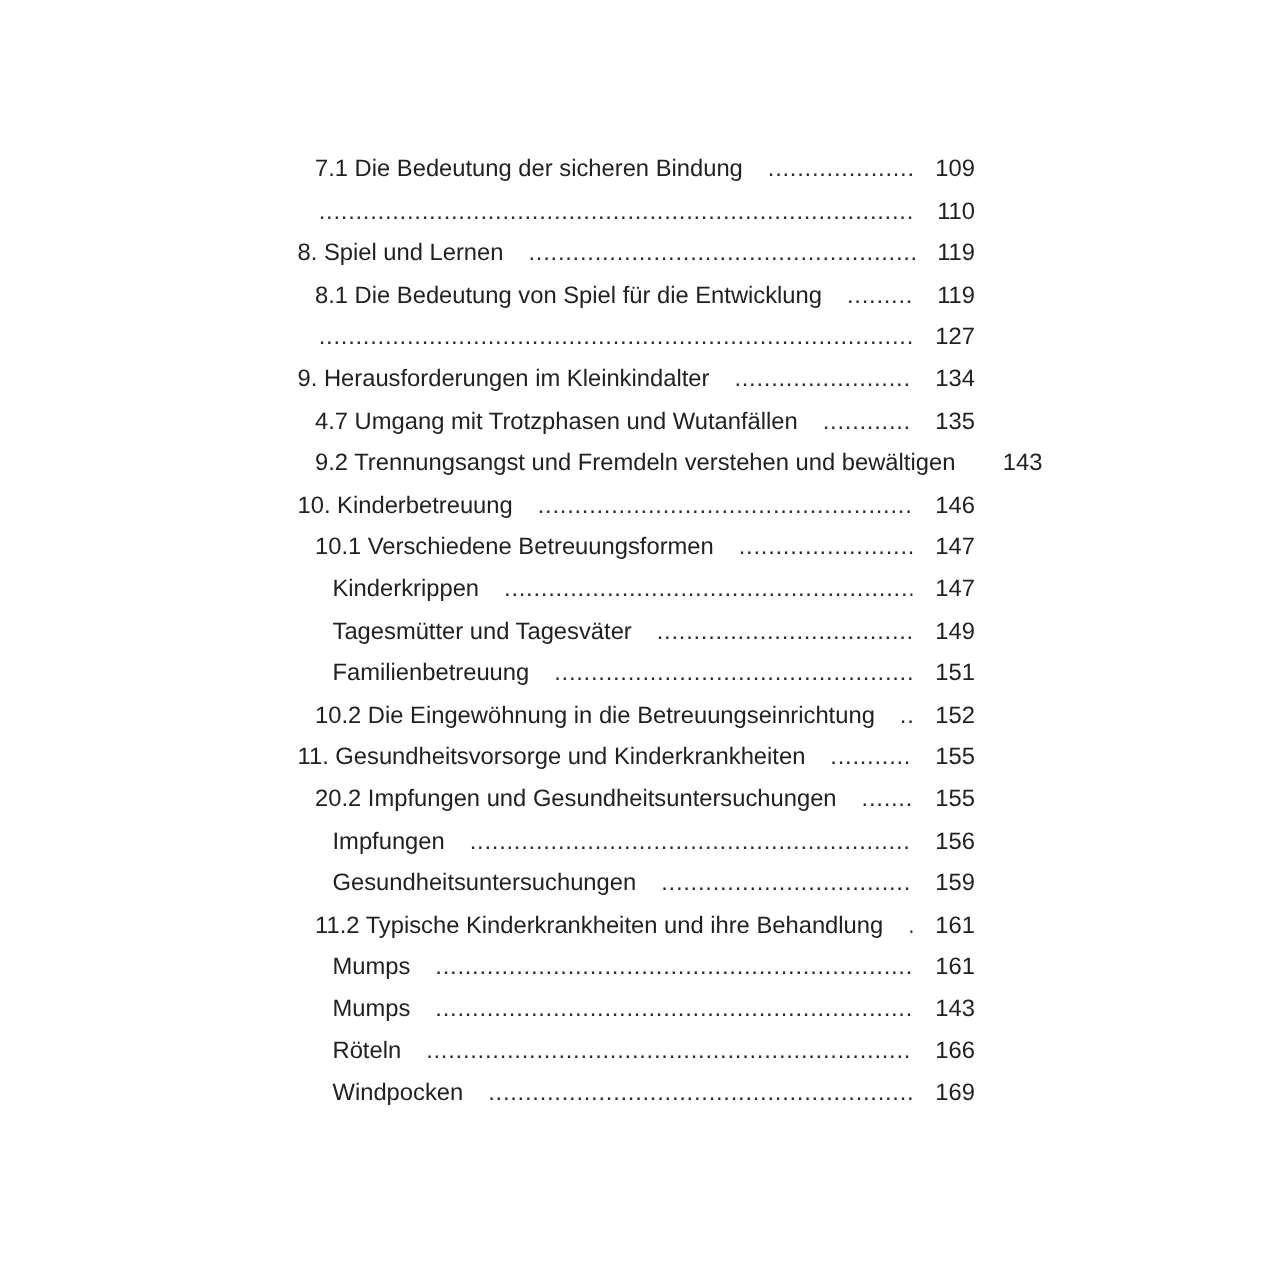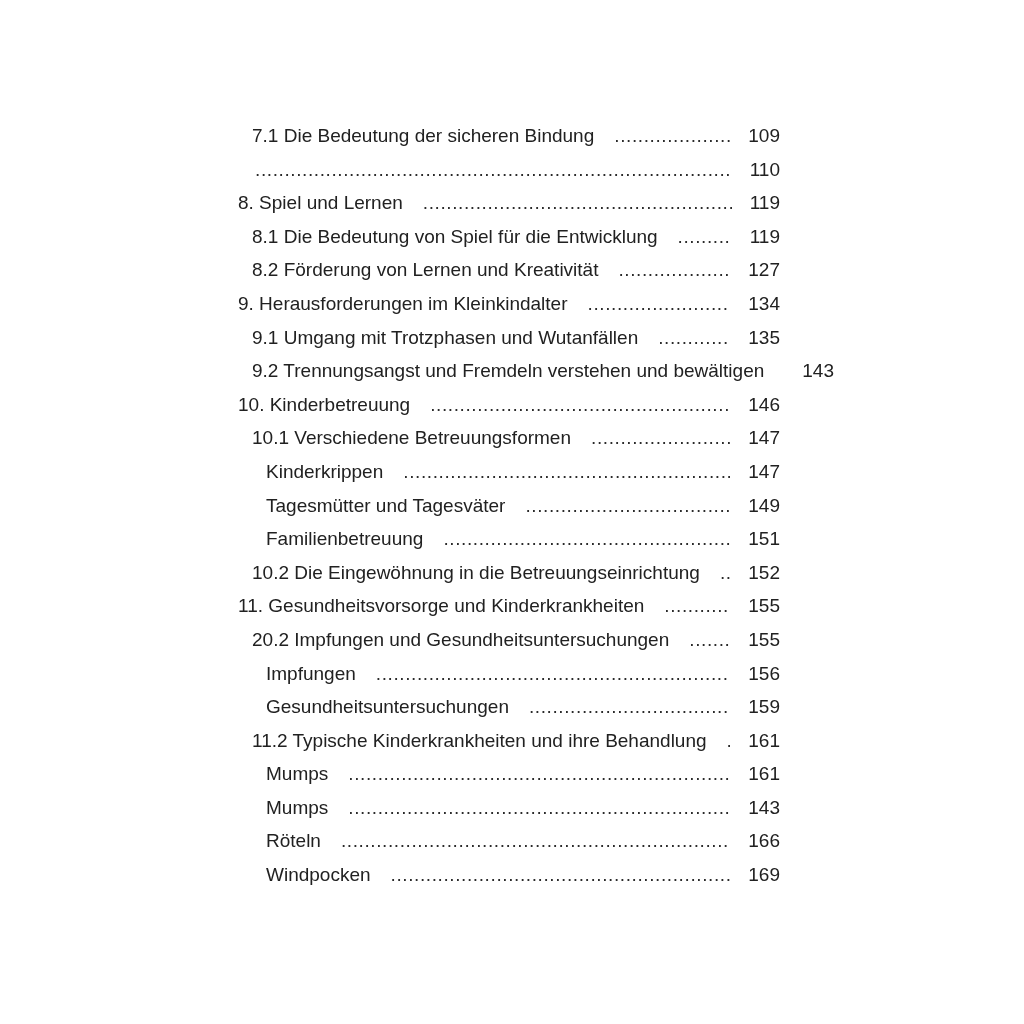--- a/index.html
+++ b/index.html
@@ -74,31 +74,30 @@
     <span class="toc-label">8. Spiel und Lernen</span>
     <span class="toc-leader">............................................................................................................................................................................................................................</span>
     <span class="toc-page">119</span>
   </div>
       <div class="toc-row level-2">
     <span class="toc-label">8.1 Die Bedeutung von Spiel für die Entwicklung</span>
     <span class="toc-leader">............................................................................................................................................................................................................................</span>
     <span class="toc-page">119</span>
   </div>
       <div class="toc-row level-2">
-    <span class="toc-label">8.2 Förderung von Lernen und Kreativität</span>
     <span class="toc-leader">............................................................................................................................................................................................................................</span>
     <span class="toc-page">127</span>
   </div>
       <div class="toc-row level-1">
     <span class="toc-label">9. Herausforderungen im Kleinkindalter</span>
     <span class="toc-leader">............................................................................................................................................................................................................................</span>
     <span class="toc-page">134</span>
   </div>
       <div class="toc-row level-2">
-    <span class="toc-label">9.1 Umgang mit Trotzphasen und Wutanfällen</span>
+    <span class="toc-label">4.7 Umgang mit Trotzphasen und Wutanfällen</span>
     <span class="toc-leader">............................................................................................................................................................................................................................</span>
     <span class="toc-page">135</span>
   </div>
       <div class="toc-row level-2">
     <span class="toc-label">9.2 Trennungsangst und Fremdeln verstehen und bewältigen</span>
     <span class="toc-leader">............................................................................................................................................................................................................................</span>
     <span class="toc-page">143</span>
   </div>
       <div class="toc-row level-1">
     <span class="toc-label">10. Kinderbetreuung</span>

